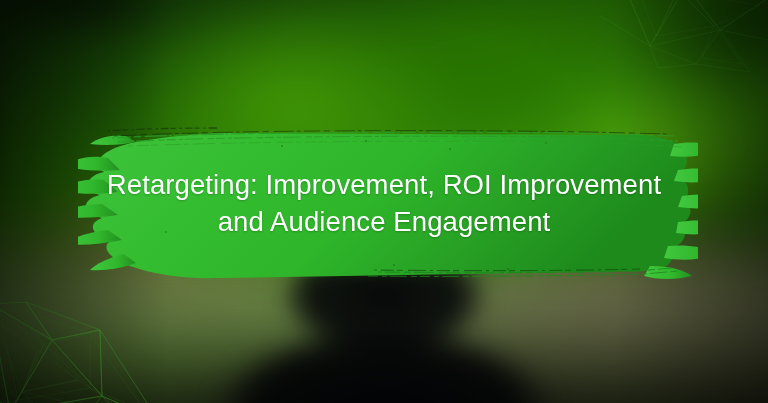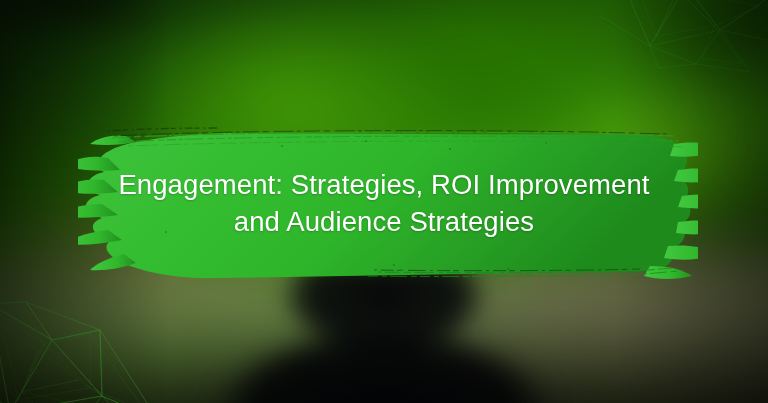--- a/index.html
+++ b/index.html
@@ -244,16 +244,16 @@
         <circle cx="372" cy="35" r="1"></circle>
           <circle cx="468" cy="29" r="0.8"></circle>
         <circle cx="316" cy="151" r="1"></circle>
           <circle cx="430" cy="155" r="0.9"></circle>
         <circle cx="96" cy="66" r="0.9"></circle>
           <circle cx="88" cy="118" r="1"></circle>
       </g>
     </svg>
   </div>
 
-  <div class="headline"><span>Engagement: Strategies, ROI Improvement</span>
-<span>and Audience Strategies</span></div>
+  <div class="headline"><span>Retargeting: Improvement, ROI Improvement</span>
+<span>and Audience Engagement</span></div>
 
 </div>
 
 </body></html>

